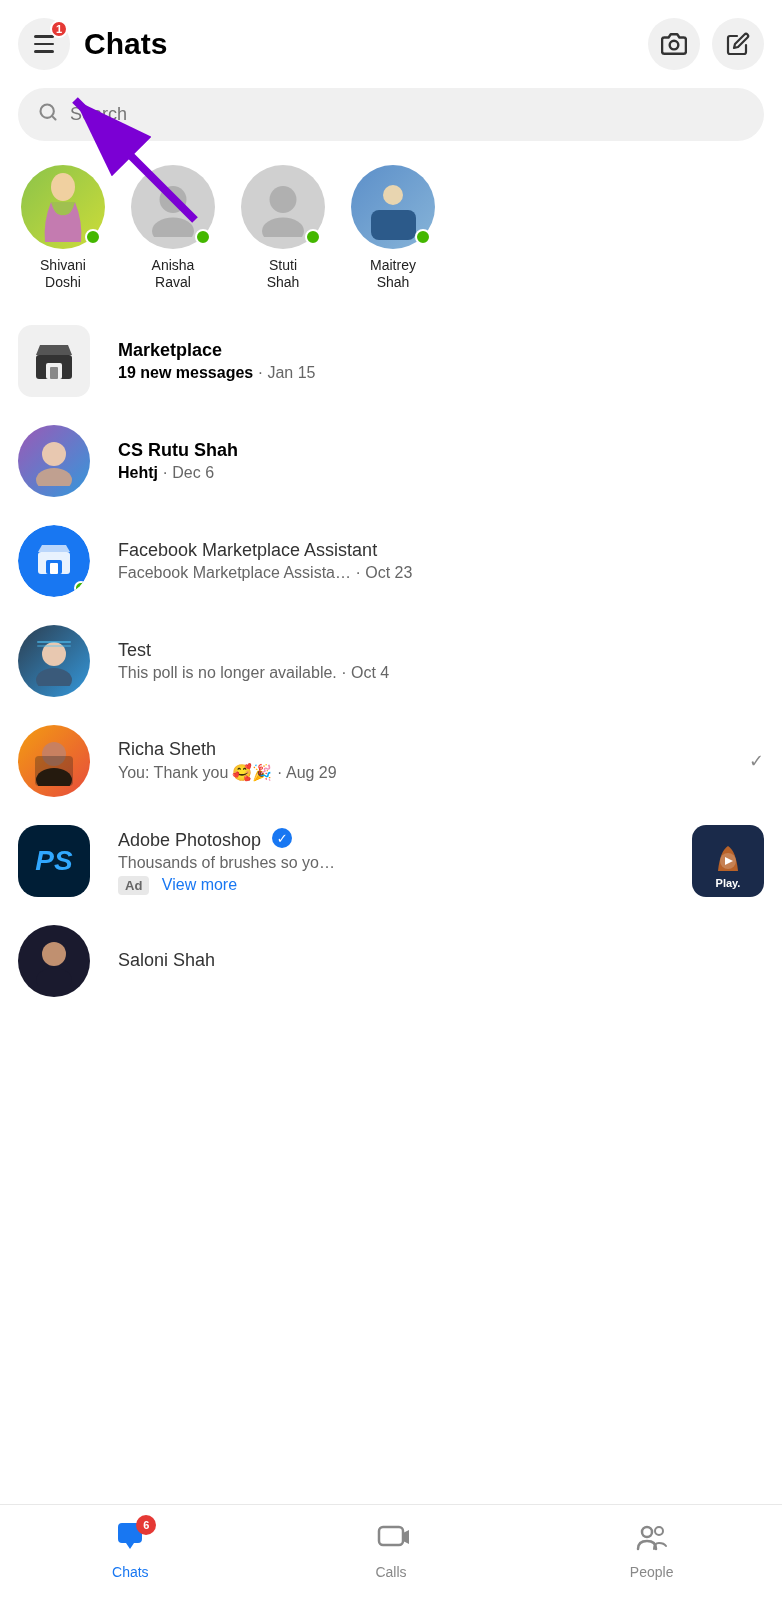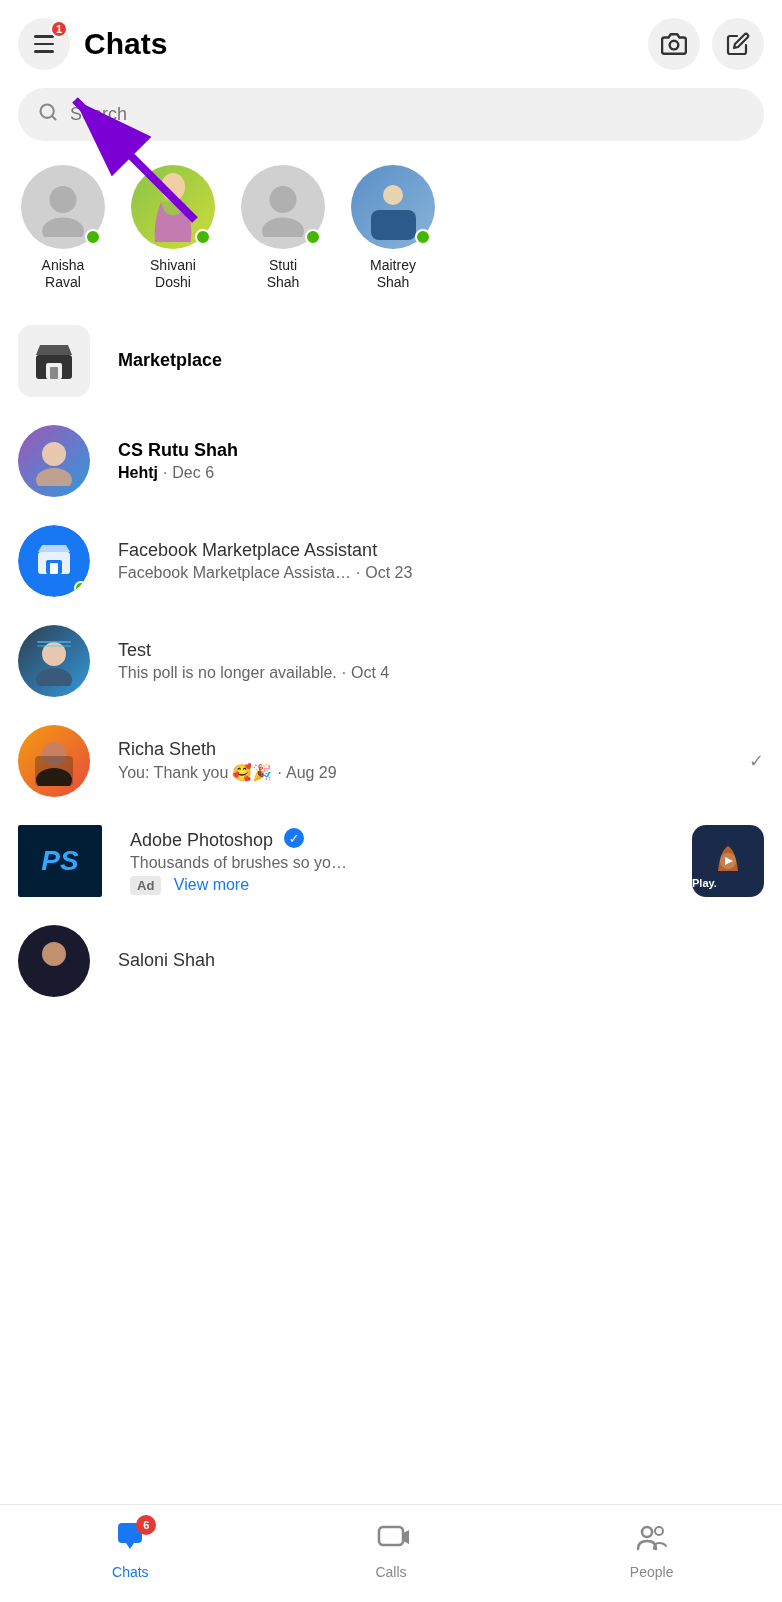--- a/index.html
+++ b/index.html
@@ -282,20 +282,21 @@
       justify-content: center;
       flex-shrink: 0;
       position: relative;
       overflow: hidden;
     }
     .ad-thumb-play {
       position: absolute;
       bottom: 8px;
       right: 0;
       left: 0;
+      text-align: center;
       color: #fff;
       font-size: 11px;
       font-weight: 600;
     }
     
     .store-icon-wrap {
       width: 72px;
       height: 72px;
       border-radius: 14px;
       background: #f0f0f0;
@@ -384,23 +385,23 @@
       width: 14px;
       height: 14px;
       background: #44b700;
       border-radius: 50%;
       border: 2px solid #fff;
     }
 
     
     .ps-icon {
       background: #001E36;
-      width: 84px;
+      width: 72px;
       height: 72px;
-      border-radius: 2px;
+      border-radius: 20px;
       display: flex;
       align-items: center;
       justify-content: center;
       font-size: 28px;
       font-weight: 900;
       color: #31A8FF;
       font-style: italic;
     }
 
     
@@ -470,44 +471,44 @@
       </svg>
     </span>
     <input type="text" placeholder="Search" style="">
   </div>
 </div>
 
 <div class="contacts-row">
 
   <div class="contact-item">
     <div class="contact-avatar-wrap">
+      <div class="contact-avatar shivani-avatar">
+
+        <svg width="60" height="70" viewBox="0 0 60 70">
+          <ellipse cx="30" cy="15" rx="12" ry="14" fill="#f0d0a0"></ellipse>
+          <path d="M18 30 Q10 50 12 70 L48 70 Q50 50 42 30 Q36 40 30 38 Q24 40 18 30Z" fill="#c47bb0"></path>
+          <path d="M18 30 Q22 45 30 43 Q38 45 42 30" fill="#a0c050"></path>
+        </svg>
+      </div>
+      <div class="online-dot"></div>
+    </div>
+    <span class="contact-name">Shivani<br>Doshi</span>
+  </div>
+
+  <div class="contact-item">
+    <div class="contact-avatar-wrap">
       <div class="contact-avatar">
         <svg class="avatar-icon" viewBox="0 0 80 80">
           <circle cx="40" cy="30" r="18" fill="#b0b0b0"></circle>
           <ellipse cx="40" cy="72" rx="28" ry="18" fill="#b0b0b0"></ellipse>
         </svg>
       </div>
       <div class="online-dot"></div>
     </div>
     <span class="contact-name">Anisha<br>Raval</span>
-  </div>
-
-  <div class="contact-item">
-    <div class="contact-avatar-wrap">
-      <div class="contact-avatar shivani-avatar">
-
-        <svg width="60" height="70" viewBox="0 0 60 70">
-          <ellipse cx="30" cy="15" rx="12" ry="14" fill="#f0d0a0"></ellipse>
-          <path d="M18 30 Q10 50 12 70 L48 70 Q50 50 42 30 Q36 40 30 38 Q24 40 18 30Z" fill="#c47bb0"></path>
-          <path d="M18 30 Q22 45 30 43 Q38 45 42 30" fill="#a0c050"></path>
-        </svg>
-      </div>
-      <div class="online-dot"></div>
-    </div>
-    <span class="contact-name">Shivani<br>Doshi</span>
   </div>
 
   <div class="contact-item">
     <div class="contact-avatar-wrap">
       <div class="contact-avatar">
         <svg class="avatar-icon" viewBox="0 0 80 80">
           <circle cx="40" cy="30" r="18" fill="#b0b0b0"></circle>
           <ellipse cx="40" cy="72" rx="28" ry="18" fill="#b0b0b0"></ellipse>
         </svg>
       </div>
@@ -539,20 +540,25 @@
     <div class="store-icon-wrap">
       <svg width="44" height="44" viewBox="0 0 44 44" fill="none">
         <rect x="4" y="16" width="36" height="24" rx="3" fill="#333"></rect>
         <path d="M4 16 L8 6 L36 6 L40 16" fill="#555"></path>
         <rect x="14" y="24" width="16" height="16" rx="2" fill="#f0f0f0"></rect>
         <rect x="18" y="28" width="8" height="12" rx="1" fill="#888"></rect>
       </svg>
     </div>
     <div class="chat-info">
       <div class="chat-name">Marketplace</div>
+      <div class="chat-preview">
+        <span class="bold">19 new messages</span>
+        <span> · </span>
+        <span>Jan 15</span>
+      </div>
     </div>
   </div>
 
   <div class="chat-item">
     <div class="chat-avatar cs-avatar">
       <svg width="50" height="50" viewBox="0 0 50 50">
         <circle cx="25" cy="18" r="12" fill="#e8c8b0"></circle>
         <ellipse cx="25" cy="44" rx="18" ry="12" fill="#c0a090"></ellipse>
       </svg>
     </div>

